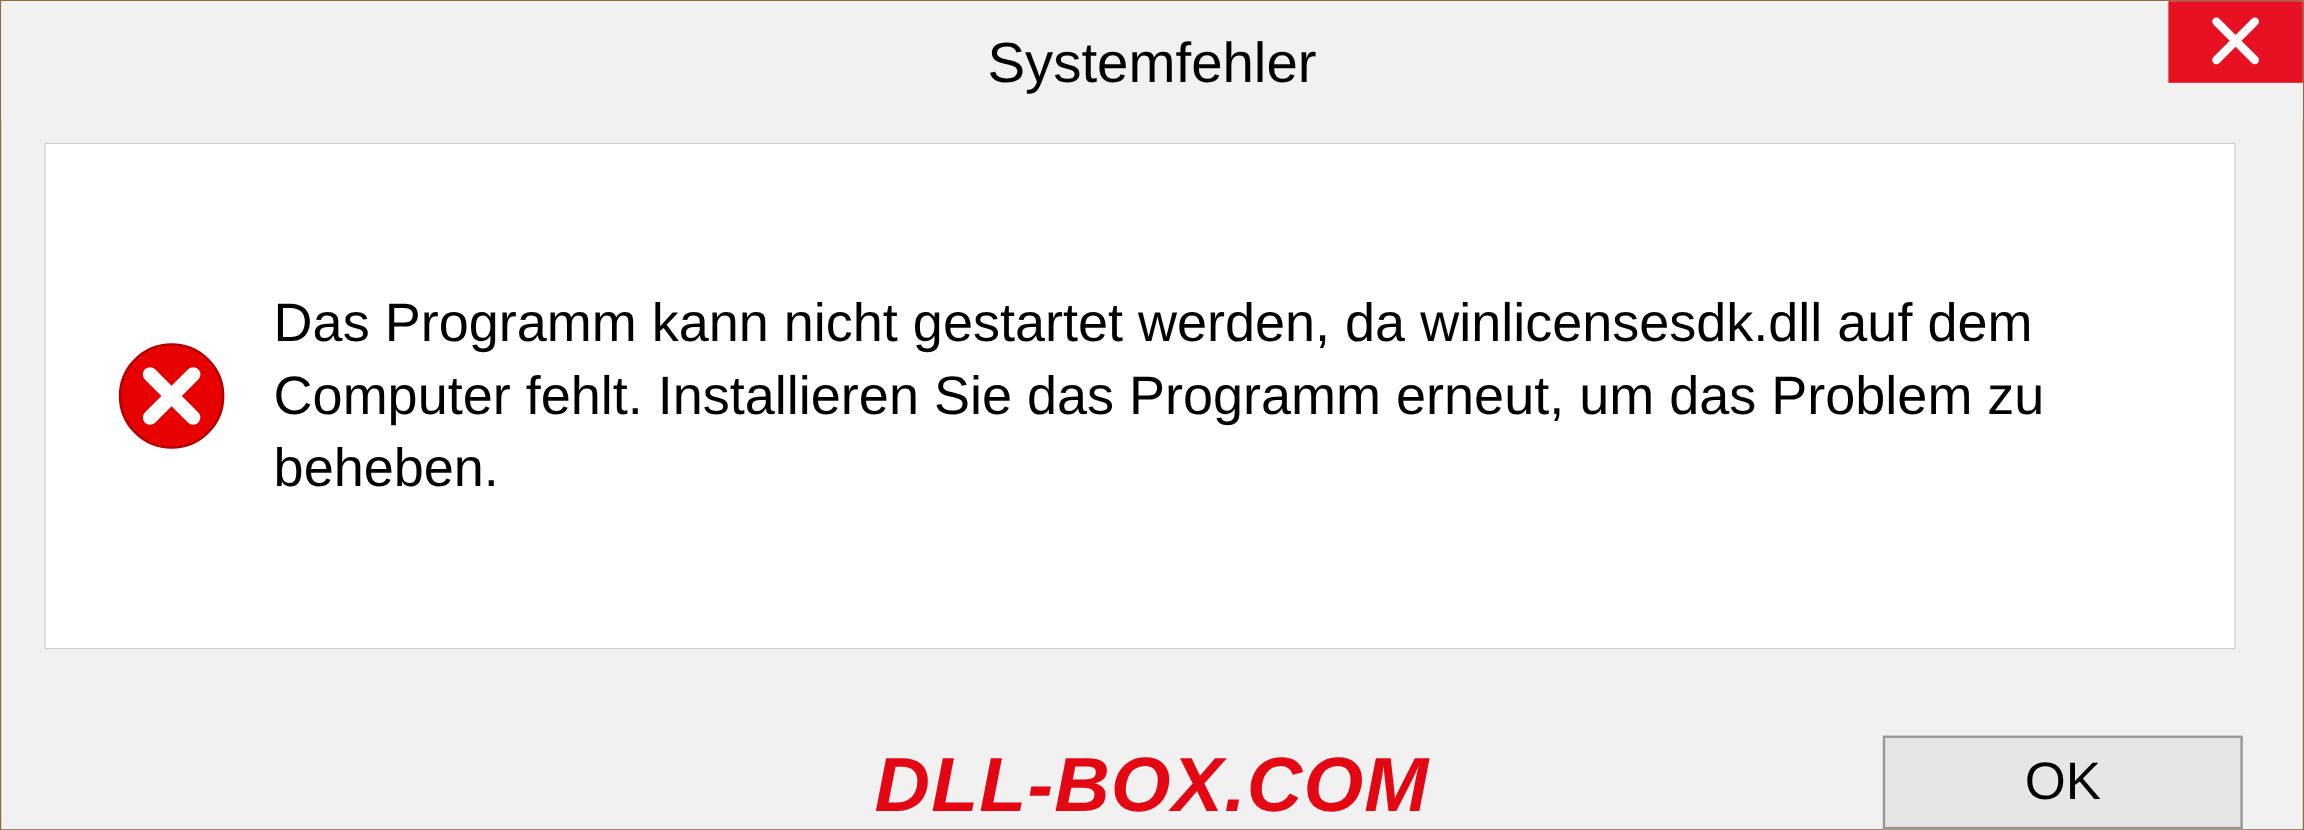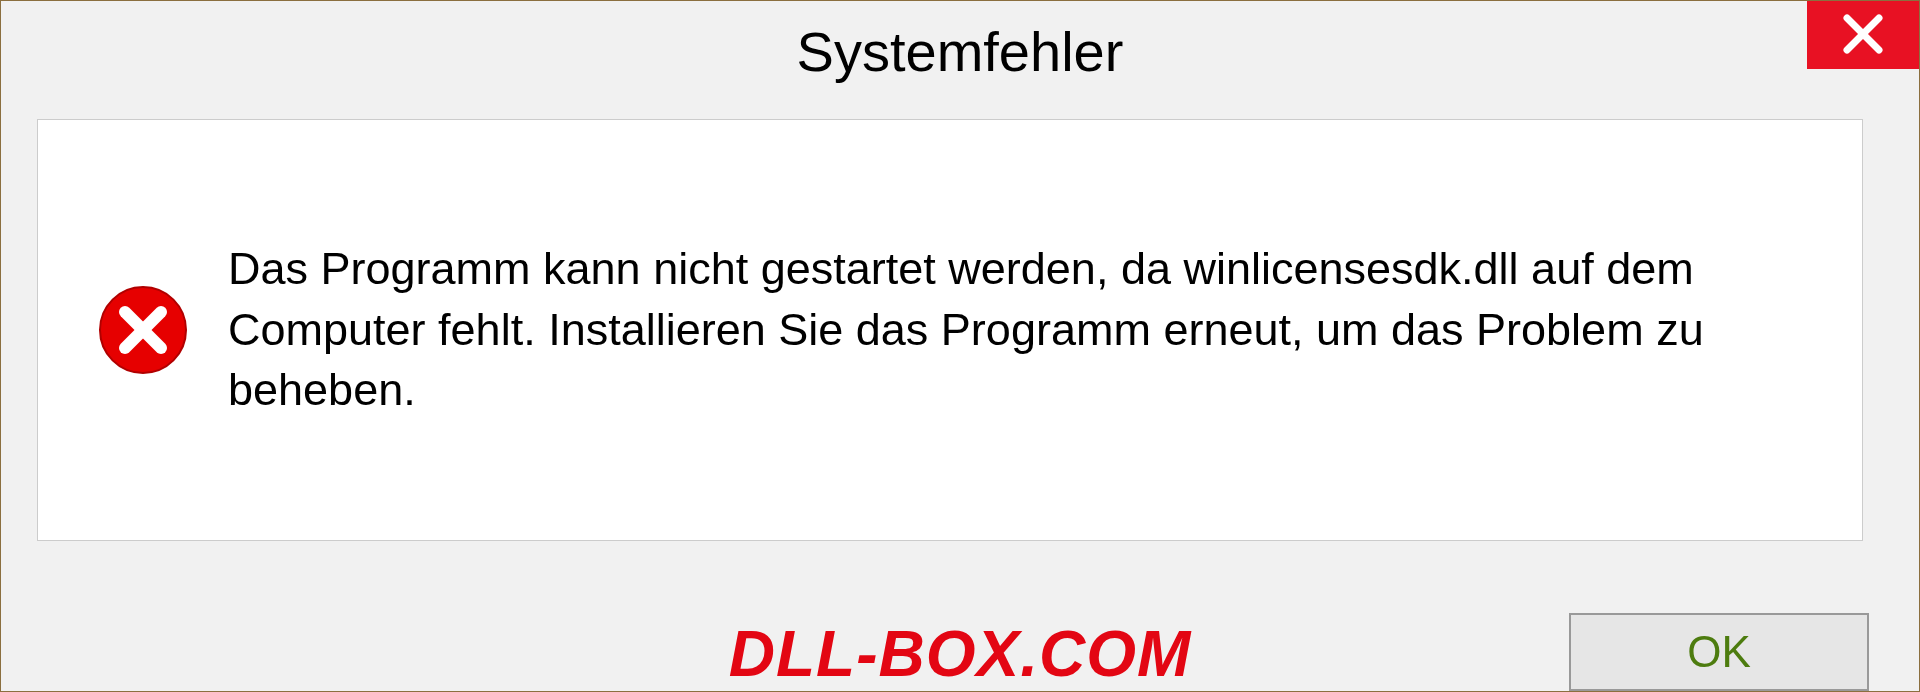--- a/index.html
+++ b/index.html
@@ -25,21 +25,21 @@
     }
     .titlebar {
       height: 100px;
       display: flex;
       align-items: center;
       justify-content: center;
       position: relative;
       background: #f1f1f1;
     }
     .title {
-      font-size: 56px;
+      font-size: 47px;
       color: #000;
       font-weight: 400;
     }
     .close-btn {
       position: absolute;
       right: 0;
       top: 0;
       width: 112px;
       height: 68px;
       background: #e81123;
@@ -97,21 +97,21 @@
       color: #e30613;
       letter-spacing: 1px;
       font-family: Arial, sans-serif;
     }
     .ok-btn {
       width: 300px;
       height: 78px;
       background: #e6e6e6;
       border: 2px solid #999;
       font-size: 44px;
-      color: #4d7c0f;
+      color: #000000;
       cursor: pointer;
       font-family: "Segoe UI", Tahoma, Arial, sans-serif;
     }
   </style>
 </head>
 <body>
 
 <div class="dialog">
   <div class="titlebar">
     <div class="title">Systemfehler</div>

